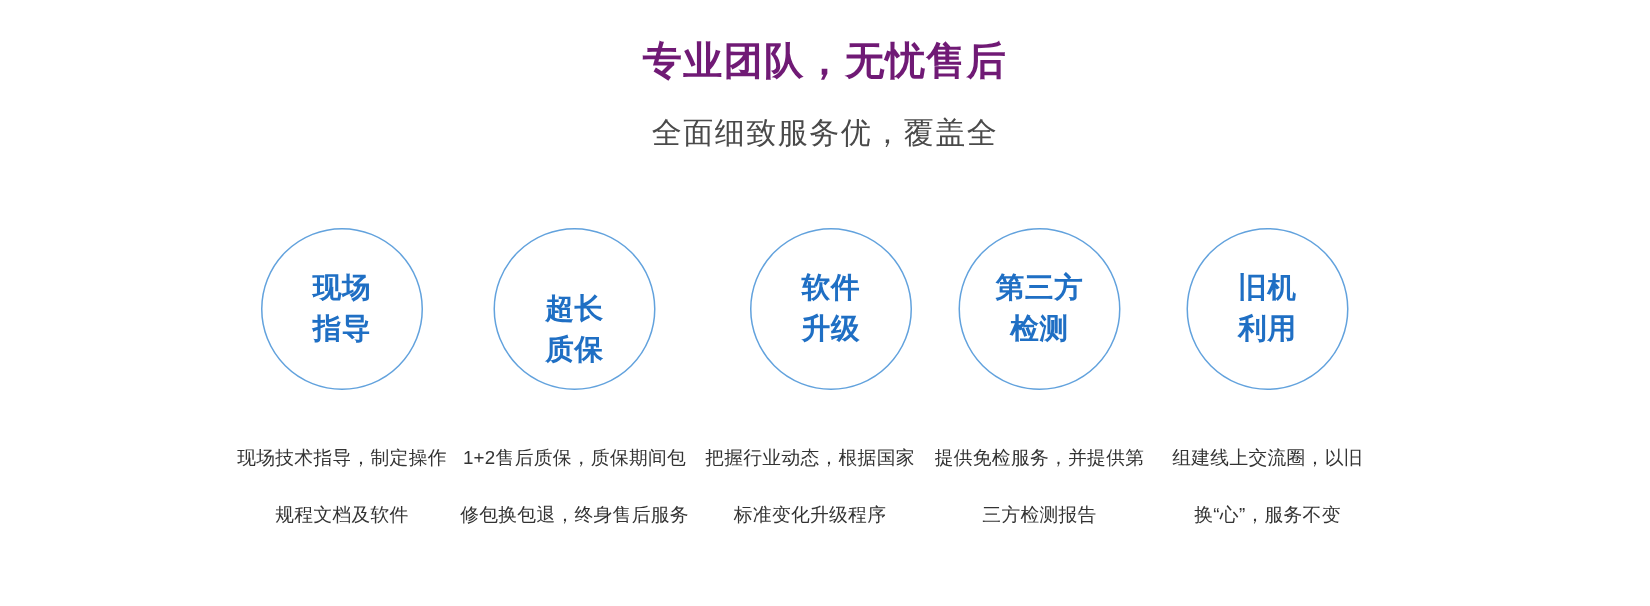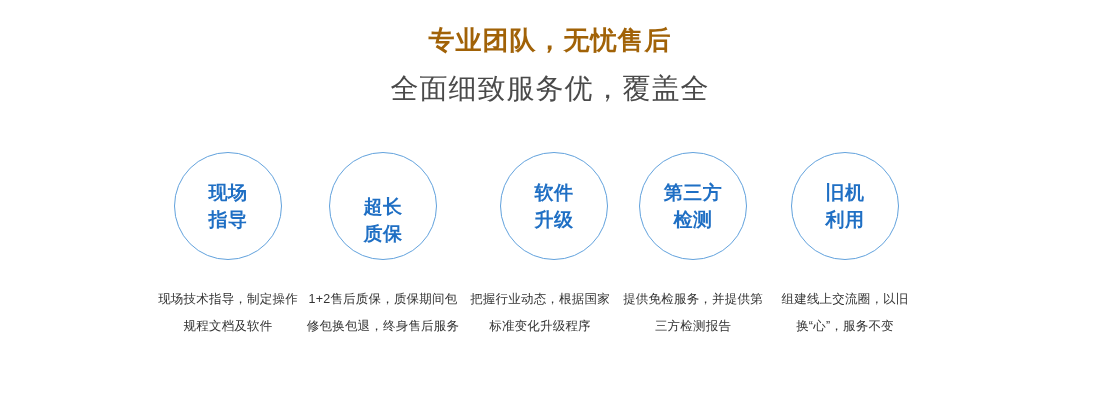--- a/index.html
+++ b/index.html
@@ -25,27 +25,27 @@
   .heading-block {
     position: absolute;
     top: 22px;
     left: 0;
     width: 1100px;
     text-align: center;
   }
   .title {
     font-size: 26px;
     font-weight: bold;
-    color: #a16207;
+    color: #701a75;
     letter-spacing: 1px;
     line-height: 36px;
     margin: 0;
   }
   .subtitle {
-    font-size: 28px;
+    font-size: 20px;
     font-weight: normal;
     color: #4a4a4a;
     letter-spacing: 1px;
     line-height: 34px;
     margin: 14px 0 0 0;
   }
 
   
   .circles-row {
     position: absolute;
@@ -90,21 +90,21 @@
     width: 1100px;
   }
   .caption {
     position: absolute;
     top: 0;
     width: 170px;
     margin-left: -85px;
     text-align: center;
     font-size: 12.5px;
     color: #333333;
-    line-height: 27px;
+    line-height: 38px;
     letter-spacing: 0.2px;
   }
 </style>
 </head>
 <body>
 
 <div class="page">
 
   <div class="heading-block">
     <h1 class="title">专业团队，无忧售后</h1>

